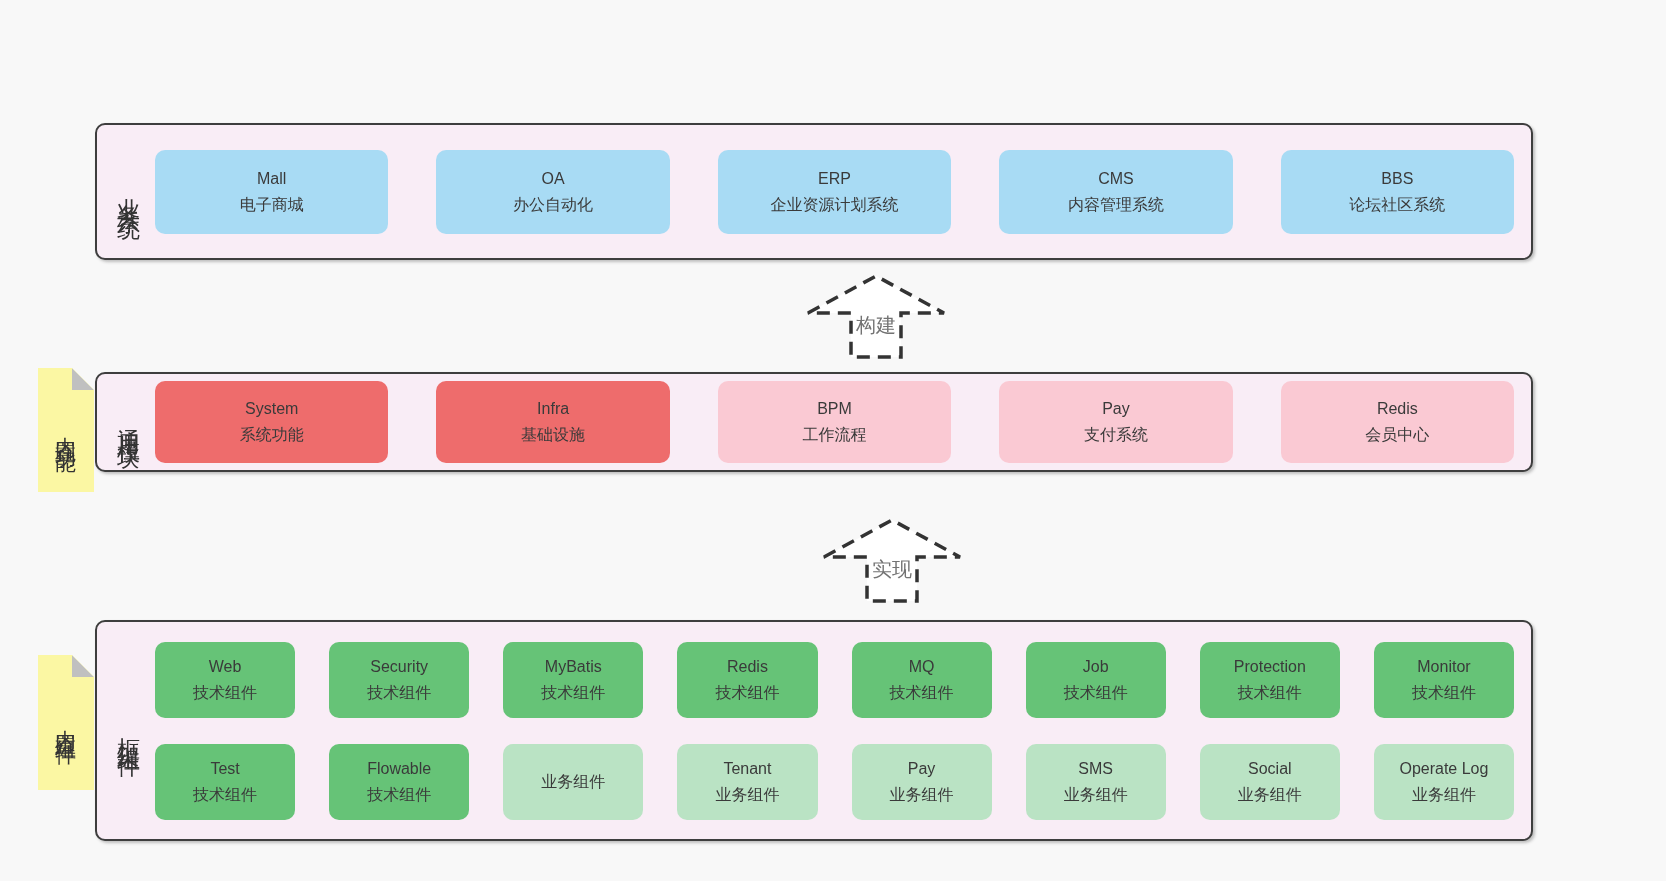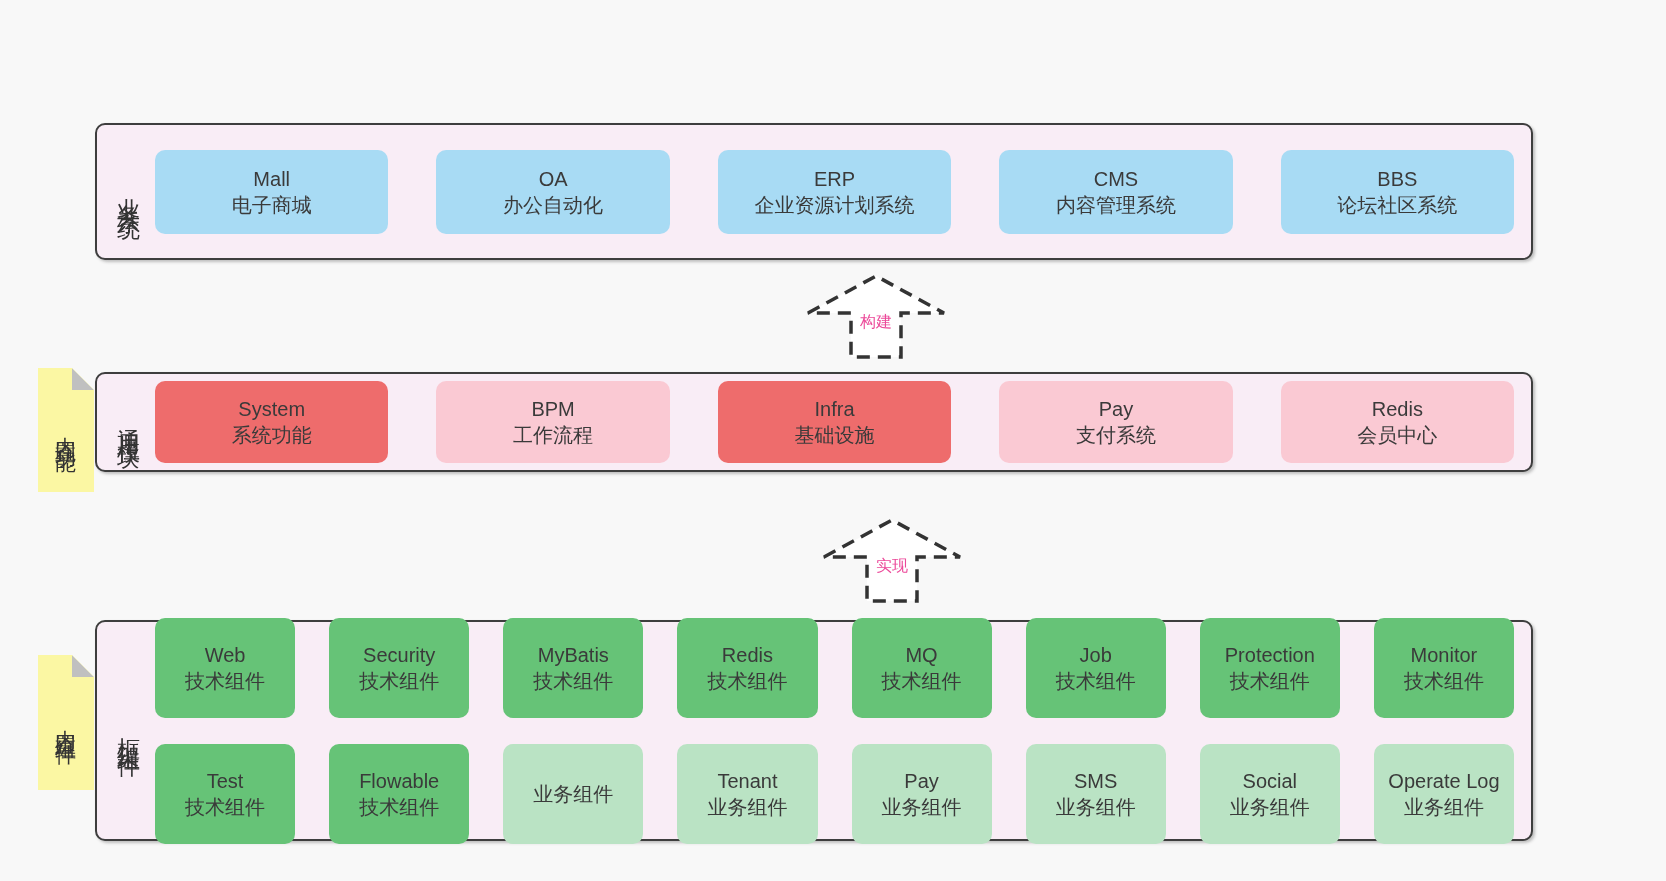--- a/index.html
+++ b/index.html
@@ -30,26 +30,26 @@
     color:#333;margin:0 auto;align-self:center;
   }
 
   .boxes-area{flex:1;margin-left:8px;display:flex;flex-direction:column;justify-content:center;gap:26px;}
   .boxes-row{display:flex;gap:48px;}
   .boxes-row.cols8{gap:34px;}
 
   .box{
     flex:1;border-radius:10px;
     display:flex;flex-direction:column;justify-content:center;align-items:center;
-    text-align:center;font-size:20px;line-height:26px;
+    text-align:center;font-size:16px;line-height:26px;
     padding:0 8px;box-sizing:border-box;
   }
   .boxes-row.cols6 .box{height:84px;}
   #panel-modules .box{height:82px;}
-  .boxes-row.cols8 .box{height:100px;}
+  .boxes-row.cols8 .box{height:76px;}
 
   .box.blue{background:#a8dbf4;}
   .box.red{background:#ee6c6c;}
   .box.pink{background:#fac9d3;}
   .box.green{background:#66c377;}
   .box.green-light{background:#bae3c4;}
 
   
   .tag{
     position:absolute;left:38px;width:56px;background:#fbf7a3;
@@ -69,21 +69,21 @@
     font-size:21px;letter-spacing:5px;line-height:1;color:#333;
   }
 
   
   .arrow{position:absolute;width:140px;height:86px;}
   #arrow-build{left:806px;top:273px;}
   #arrow-implement{left:822px;top:517px;}
   .arrow svg{display:block;width:140px;height:86px;}
   .arrow-label{
     position:absolute;top:39px;left:50%;transform:translateX(-50%);
-    font-size:16px;color:#ec4899;background:#ffffff;padding:0 3px;white-space:nowrap;
+    font-size:20px;color:#737373;background:#ffffff;padding:0 3px;white-space:nowrap;
   }
 </style>
 </head>
 <body>
 
 <div class="stage">
 
   <div class="panel" id="panel-business">
     <div class="panel-label">业务系统</div>
     <div class="boxes-area">
@@ -125,27 +125,27 @@
   </div>
 
   <div class="panel" id="panel-modules">
     <div class="panel-label">通用模块</div>
     <div class="boxes-area">
       <div class="boxes-row cols6">
         <div class="box red">
           <div>System</div>
           <div>系统功能</div>
         </div>
+        <div class="box red">
+          <div>Infra</div>
+          <div>基础设施</div>
+        </div>
         <div class="box pink">
           <div>BPM</div>
           <div>工作流程</div>
-        </div>
-        <div class="box red">
-          <div>Infra</div>
-          <div>基础设施</div>
         </div>
         <div class="box pink">
           <div>Pay</div>
           <div>支付系统</div>
         </div>
         <div class="box pink">
           <div>Redis</div>
           <div>会员中心</div>
         </div>
       </div>

